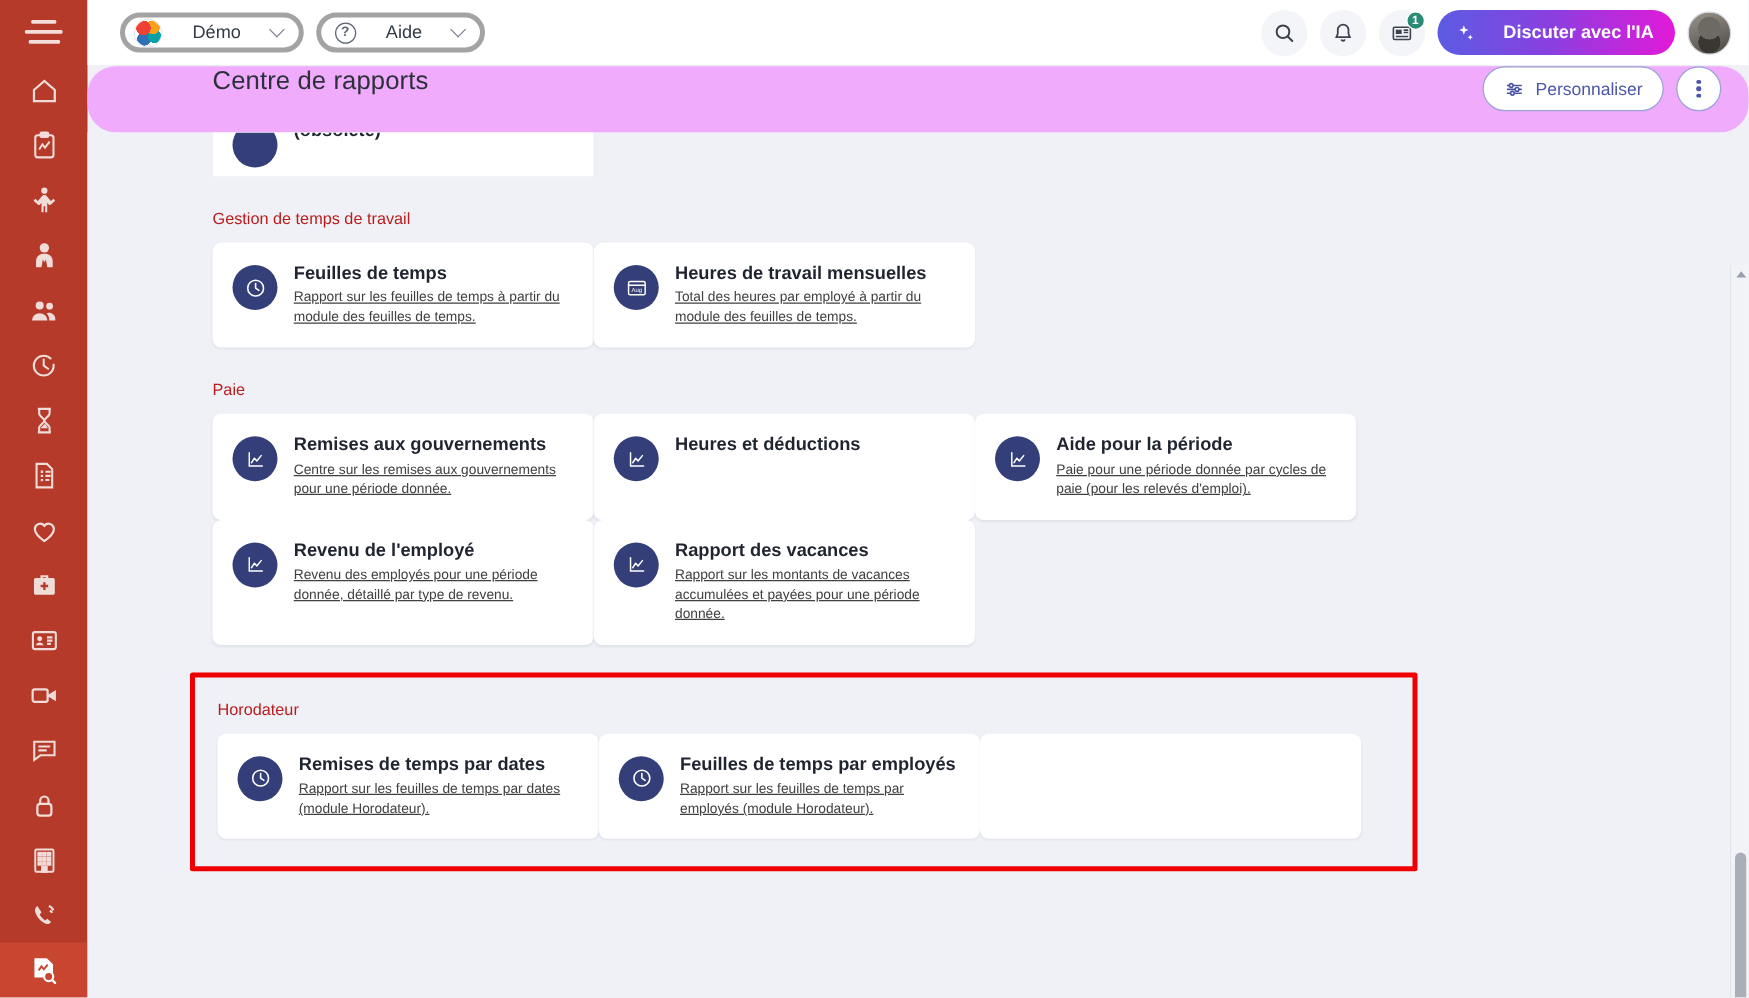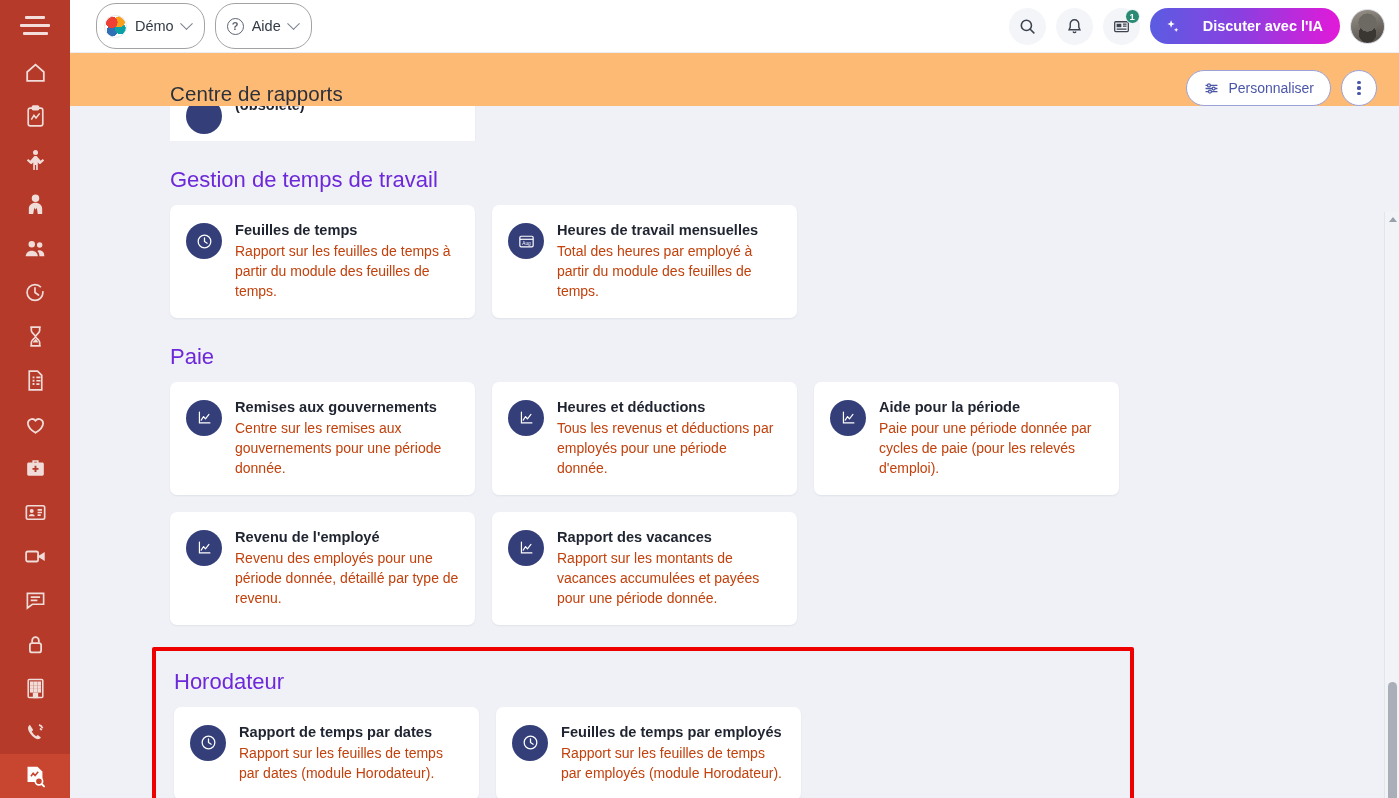--- a/index.html
+++ b/index.html
@@ -35,22 +35,22 @@
 
   
   .main { flex: 1 1 auto; display: flex; flex-direction: column; height: 798px; min-width: 0; }
 
   
   .topbar {
     height: 52px; background: #ffffff; display: flex; align-items: center;
     padding: 0 14px 0 26px; gap: 10px; flex: 0 0 52px;
   }
   .pill {
-    display: inline-flex; align-items: center; gap: 8px; height: 46px;
-    border: 1px solid #a3a3a3; border-radius: 20px; padding: 0 13px 0 7px;
+    display: inline-flex; align-items: center; gap: 24px; height: 32px;
+    border: 4px solid #a3a3a3; border-radius: 20px; padding: 0 13px 0 7px;
     background: #fff; cursor: pointer; font-size: 14.5px; color: #323a45;
   }
   .pill.help { padding-left: 11px; }
   .logo-dot {
     width: 23px; height: 23px; border-radius: 50%; flex: 0 0 23px;
     background:
       radial-gradient(circle at 32% 30%, #ef4036 0 28%, transparent 29%),
       radial-gradient(circle at 68% 28%, #f9a11b 0 26%, transparent 27%),
       radial-gradient(circle at 74% 62%, #0aa1a6 0 26%, transparent 27%),
       radial-gradient(circle at 34% 72%, #2f6fb5 0 26%, transparent 27%),
@@ -86,56 +86,56 @@
   .avatar {
     width: 35px; height: 35px; border-radius: 50%; flex: 0 0 35px; cursor: pointer;
     background: radial-gradient(circle at 50% 38%, #6d6a63 0 34%, transparent 35%),
                 radial-gradient(circle at 50% 72%, #3a3733 0 30%, transparent 31%),
                 linear-gradient(160deg, #9a948b, #4b4742);
     border: 1px solid #d8dae1;
   }
 
   
   .pagehead {
-    height: 54px; background: #fdba74; display: flex; align-items: flex-end;
-    padding: 0 22px 0 100px; gap: 10px; flex: 0 0 54px; border-top: 1px solid #eceef3;
+    height: 54px; background: #f0abfc; display: flex; align-items: flex-start;
+    padding: 0 22px 0 100px; gap: 10px; flex: 0 0 54px; border-top: 1px solid #eceef3; border-radius: 23px;
   }
   .page-title { font-size: 20.5px; color: #2b303a; font-weight: 400; letter-spacing: .1px; }
   .btn-outline {
     height: 36px; border-radius: 19px; border: 1.3px solid #9aa2d8; background: #fff;
     color: #4b56a8; font-size: 14px; display: inline-flex; align-items: center; gap: 8px;
     padding: 16px 16px; cursor: pointer; font-family: "Liberation Sans", sans-serif;
   }
   .btn-round {
     width: 36px; height: 36px; border-radius: 50%; border: 1.3px solid #9aa2d8; background: #fff;
     display: inline-flex; align-items: center; justify-content: center; cursor: pointer;
     flex-direction: column; gap: 2.6px;
   }
   .btn-round b { width: 3.2px; height: 3.2px; border-radius: 50%; background: #4b56a8; display: block; }
 
   
   .body {
     flex: 1 1 auto; background: #eff1f6; position: relative; overflow: hidden;
     padding: 0 30px 0 100px;
   }
-  .sec-title { font-size: 22px; color: #6d28d9; font-weight: 400; margin: 26px 0 12px 0; }
-  .grid { display: flex; flex-wrap: wrap; gap: 17px; }
+  .sec-title { font-size: 13px; color: #b91c1c; font-weight: 400; margin: 26px 0 12px 0; }
+  .grid { display: flex; flex-wrap: wrap; }
   .card {
     width: 305px; background: #fff; border-radius: 7px; padding: 16px 16px 16px 16px;
     display: flex; gap: 13px; align-items: flex-start; cursor: pointer;
     box-shadow: 0 1px 2px rgba(30,40,80,.07);
   }
   .card-ic {
     width: 36px; height: 36px; border-radius: 50%; background: #343f79; flex: 0 0 36px;
     display: flex; align-items: center; justify-content: center; margin-top: 2px;
   }
   .card-ic svg { width: 19px; height: 19px; }
   .card-tx { min-width: 0; }
   .card-t { font-size: 14.6px; font-weight: 700; color: #1f2430; margin-bottom: 3px; line-height: 1.25; }
-  .card-d { font-size: 14px; color: #c2410c; line-height: 1.42; }
+  .card-d { font-size: 11px; color: #404040; line-height: 1.42; text-decoration: underline; }
 
   
   .partial-wrap { height: 35px; overflow: hidden; margin-top: 0; }
   .partial {
     width: 305px; background: #fff; border-radius: 7px; padding: 16px;
     display: flex; gap: 13px; align-items: flex-start; margin-top: -26px;
     box-shadow: 0 1px 2px rgba(30,40,80,.07); cursor: pointer;
   }
 
   
@@ -411,21 +411,20 @@
         </div>
         <div class="card">
           <div class="card-ic">
             <svg viewBox="0 0 24 24" fill="none" stroke="#fff" stroke-width="1.5">
                 <path d="M5.6 5.2v13.6h13.2" stroke-linecap="round"></path>
                 <path d="M7.8 15.4l3-4.6 2.4 2.8 4.4-5.4" stroke-linecap="round" stroke-linejoin="round"></path>
               </svg>
           </div>
           <div class="card-tx">
             <div class="card-t">Heures et déductions</div>
-            <div class="card-d">Tous les revenus et déductions par employés pour une période donnée.</div>
           </div>
         </div>
         <div class="card">
           <div class="card-ic">
             <svg viewBox="0 0 24 24" fill="none" stroke="#fff" stroke-width="1.5">
                 <path d="M5.6 5.2v13.6h13.2" stroke-linecap="round"></path>
                 <path d="M7.8 15.4l3-4.6 2.4 2.8 4.4-5.4" stroke-linecap="round" stroke-linejoin="round"></path>
               </svg>
           </div>
           <div class="card-tx">
@@ -463,21 +462,21 @@
         <div class="sec-title">Horodateur</div>
         <div class="grid">
           <div class="card">
             <div class="card-ic">
               <svg viewBox="0 0 24 24" fill="none" stroke="#fff" stroke-width="1.6">
                   <circle cx="12" cy="12" r="8"></circle>
                   <path d="M12 7.3V12l3.3 2.2" stroke-linecap="round"></path>
                 </svg>
             </div>
             <div class="card-tx">
-              <div class="card-t">Rapport de temps par dates</div>
+              <div class="card-t">Remises de temps par dates</div>
               <div class="card-d">Rapport sur les feuilles de temps par dates (module Horodateur).</div>
             </div>
           </div>
           <div class="card">
             <div class="card-ic">
               <svg viewBox="0 0 24 24" fill="none" stroke="#fff" stroke-width="1.6">
                   <circle cx="12" cy="12" r="8"></circle>
                   <path d="M12 7.3V12l3.3 2.2" stroke-linecap="round"></path>
                 </svg>
             </div>

